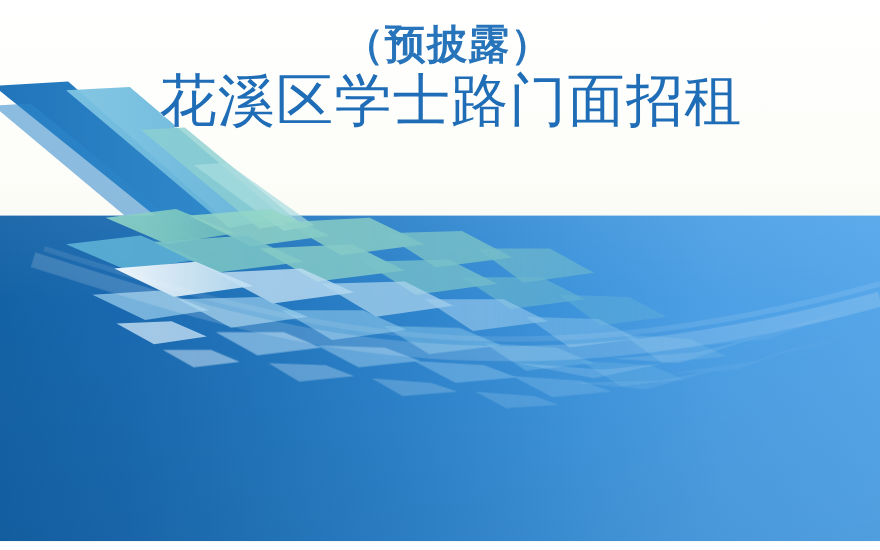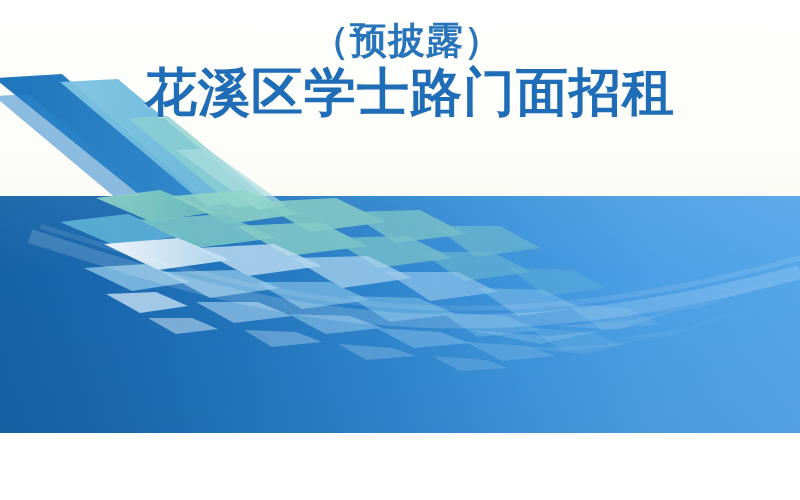--- a/index.html
+++ b/index.html
@@ -3,21 +3,21 @@
 <meta charset="utf-8">
 <style>
   html, body {
     margin: 0;
     padding: 0;
     background: #ffffff;
   }
   #poster {
     position: relative;
     width: 800px;
-    height: 433px;
+    height: 492px;
     overflow: hidden;
     font-family: "DejaVu Sans", "Liberation Sans", sans-serif;
     background: #fdfdfb;
     user-select: none;
   }
 
   
   .band-white {
     position: absolute;
     left: 0; top: 0;
@@ -66,21 +66,21 @@
     display: block;
     font-size: 37px;
     font-weight: 700;
     color: #2774bb;
     text-shadow: 0 1px 0 rgba(255,255,255,0.75);
     padding-left: 14px;
   }
   .headline .l2 {
     display: block;
     font-size: 52px;
-    font-weight: 700;
+    font-weight: 400;
     color: #1f6db6;
     margin-top: 4px;
     padding-left: 20px;
     text-shadow: 0 1px 0 rgba(255,255,255,0.6);
   }
 
   
   .subline {
     position: absolute;
     right: 48px;

